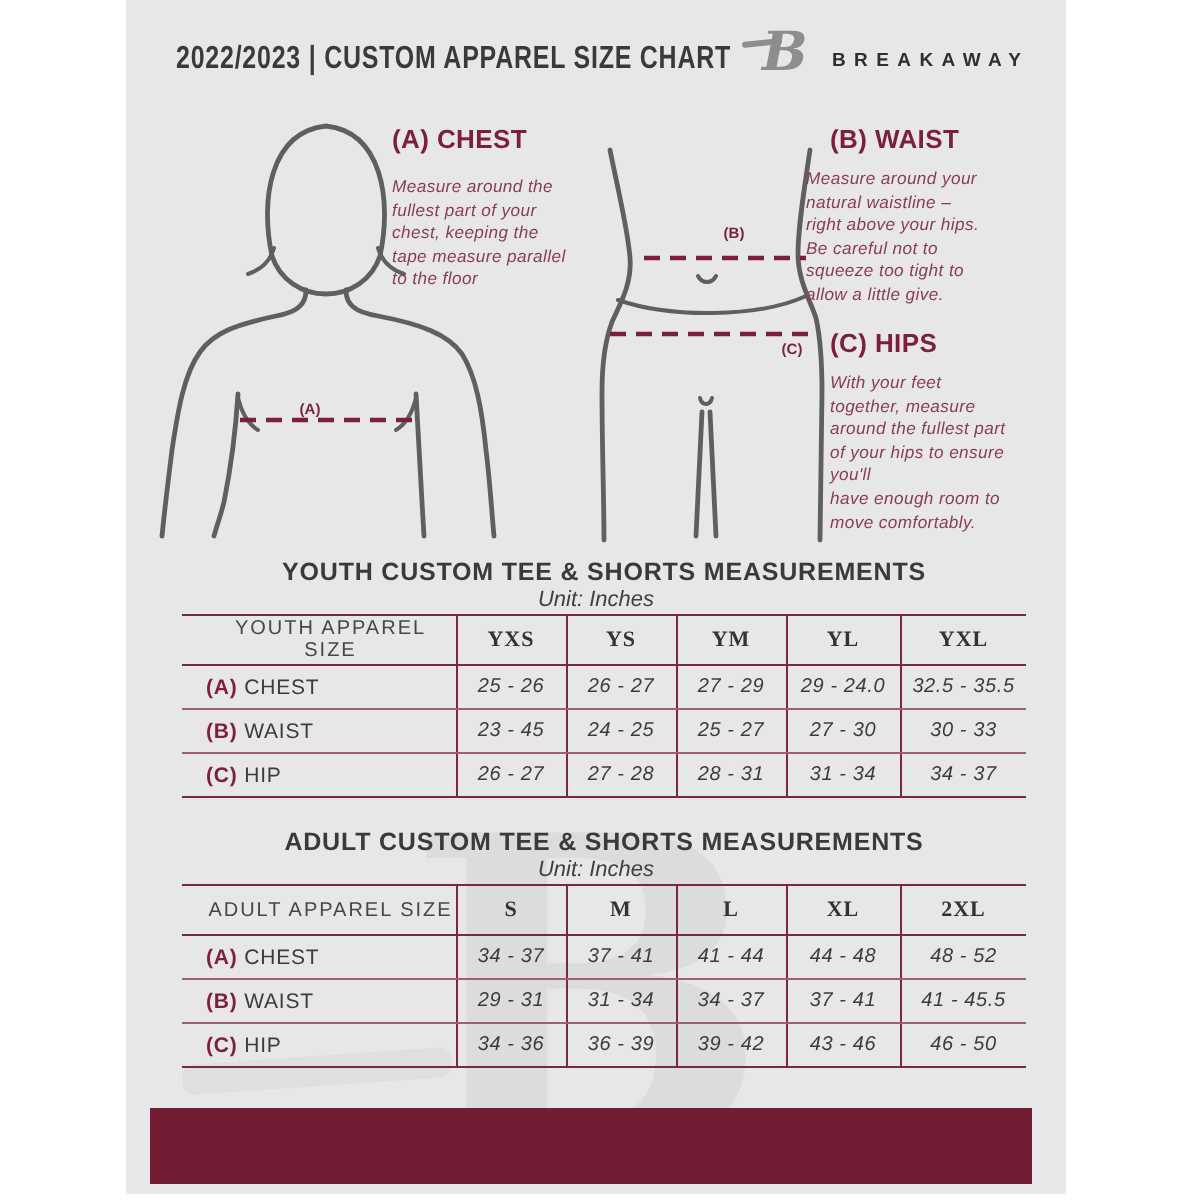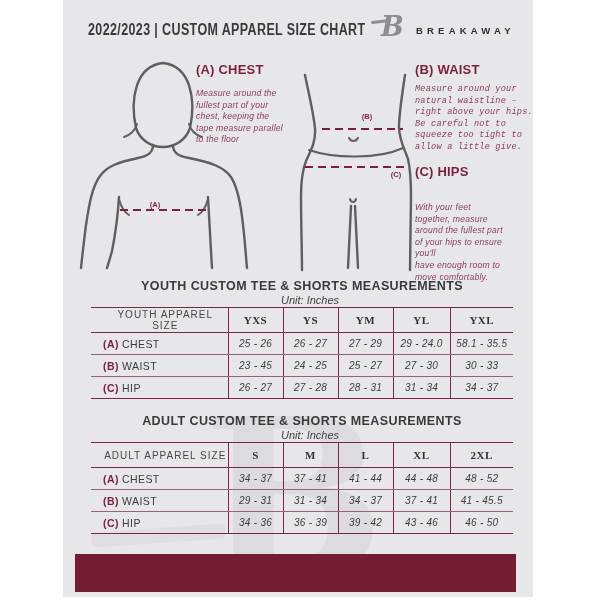--- a/index.html
+++ b/index.html
@@ -48,38 +48,38 @@
     position:absolute;font-size:13px;font-weight:bold;color:var(--heading-maroon);
     letter-spacing:.2px;white-space:nowrap;
   }
   .guide-body{
     position:absolute;font-size:8.6px;font-style:italic;font-weight:500;
     color:var(--plum);line-height:11.6px;white-space:pre-line;letter-spacing:.2px;
   }
   #chest-head{left:133px;top:62px;}
   #chest-body{left:133px;top:88px;width:118px;}
   #waist-head{left:352px;top:62px;}
-  #waist-body{left:352px;top:84px;width:118px;font-family:Liberation Mono, monospace;}
+  #waist-body{left:340px;top:84px;width:118px;}
   #hips-head{left:352px;top:164px;}
-  #hips-body{left:352px;top:202px;width:122px;}
+  #hips-body{left:352px;top:186px;width:122px;}
   .fig-label{
     position:absolute;font-size:7.5px;font-weight:bold;color:var(--heading-maroon);
     width:22px;text-align:center;
   }
   #label-a{left:81px;top:200px;}
   #label-b{left:293px;top:112px;}
   #label-c{left:322px;top:170px;}
   .figures{position:absolute;left:0;top:0;width:470px;height:597px;pointer-events:none;}
   
   .section-title{
     position:absolute;left:28px;width:422px;text-align:center;
     font-size:12.5px;font-weight:bold;color:var(--ink);letter-spacing:.4px;
   }
   .section-unit{
-    position:absolute;left:36px;width:422px;text-align:center;
+    position:absolute;left:24px;width:422px;text-align:center;
     font-size:11px;font-style:italic;color:#3f3f3f;
   }
   #youth-title{top:279px;}  #youth-unit{top:294px;}
   #adult-title{top:414px;text-align:center;}  #adult-unit{top:429px;}
   
   table.size-table{
     position:absolute;left:28px;width:422px;border-collapse:collapse;
     table-layout:fixed;
   }
   #youth-table{top:307px;} #adult-table{top:442px;}
@@ -222,21 +222,21 @@
             <th class="size-col-h">YXL</th>
           </tr>
         </thead>
       <tbody>
           <tr>
             <td class="row-label"><span class="prefix">(A)</span><span> CHEST</span></td>
             <td class="val">25 - 26</td>
             <td class="val">26 - 27</td>
             <td class="val">27 - 29</td>
             <td class="val">29 - 24.0</td>
-            <td class="val">58.1 - 35.5</td>
+            <td class="val">32.5 - 35.5</td>
           </tr>
           <tr>
             <td class="row-label"><span class="prefix">(B)</span><span> WAIST</span></td>
             <td class="val">23 - 45</td>
             <td class="val">24 - 25</td>
             <td class="val">25 - 27</td>
             <td class="val">27 - 30</td>
             <td class="val">30 - 33</td>
           </tr>
           <tr>

